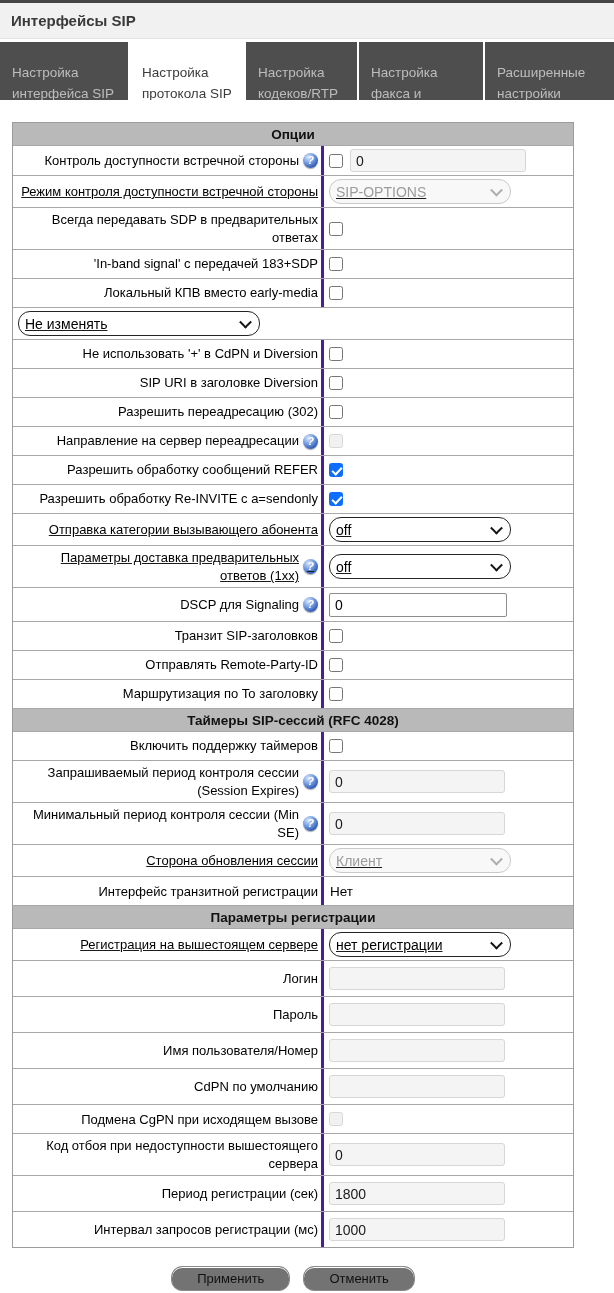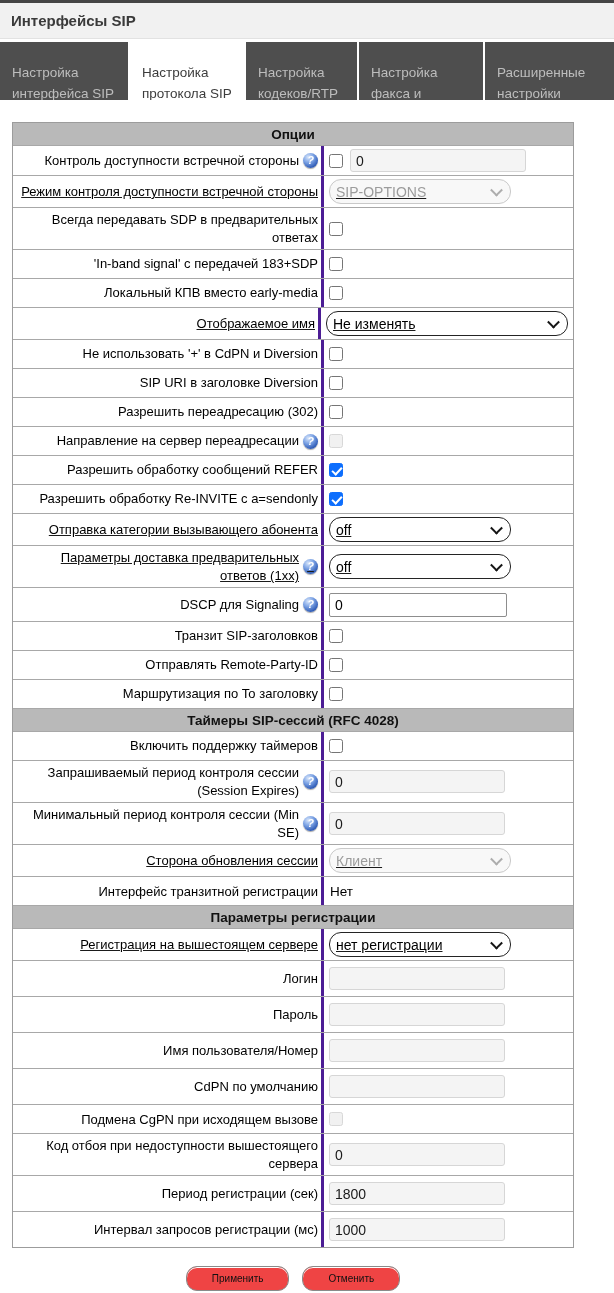--- a/index.html
+++ b/index.html
@@ -32,21 +32,21 @@
   .cb.disabled{background:#f1f1f1;border-color:#d8d8d8;cursor:default;}
   .txt{height:24px;box-sizing:border-box;border:1px solid #8d8d8d;border-radius:2px;padding:0 5px;font-size:14px;font-family:"Liberation Sans",sans-serif;width:178px;color:#000;background:#fff;}
   .txt.dis{background:#f4f4f4;border:1px solid #d6d6d6;border-radius:3px;height:23px;width:176px;color:#1a1a1a;}
   .sel{position:relative;height:25px;box-sizing:border-box;border:1px solid #242424;border-radius:12px;background:#fff;display:flex;align-items:center;padding:0 24px 0 6px;font-size:14px;color:#000;width:182px;cursor:pointer;}
   .sel.wide{width:242px;}
   .sel .chev{position:absolute;right:9px;top:50%;width:7px;height:7px;border-left:2px solid #151515;border-bottom:2px solid #151515;transform:translateY(-70%) rotate(-45deg);}
   .sel.disabled{border-color:#c9c9c9;background:#f8f8f8;color:#9c9c9c;cursor:default;}
   .sel.disabled .chev{border-color:#adadad;}
   .plain{font-size:13.5px;color:#000;padding-left:1px;}
   .btn-row{width:562px;margin:18px 0 8px 12px;display:flex;justify-content:center;gap:13px;}
-  .btn{height:25px;box-sizing:border-box;background:#ef4444;border:1px solid #8a8a8a;border-radius:11px;font-size:10px;font-family:"Liberation Sans",sans-serif;color:#111;padding:0 25px;cursor:pointer;box-shadow:inset 0 1px 0 #fff;}
+  .btn{height:25px;box-sizing:border-box;background:#737373;border:1px solid #8a8a8a;border-radius:11px;font-size:13px;font-family:"Liberation Sans",sans-serif;color:#111;padding:0 25px;cursor:pointer;box-shadow:inset 0 1px 0 #fff;}
 </style>
 </head>
 <body>
 
 <div class="top-strip"></div>
 
 <div class="page-header">
   <span class="page-title">Интерфейсы SIP</span>
 </div>
 
@@ -101,23 +101,20 @@
     </div>
     <div class="row r-checkbox">
       <div class="cell-label">
         <span>Локальный КПВ вместо early-media</span>
       </div>
       <div class="cell-ctl">
         <span class="cb"></span>
       </div>
     </div>
     <div class="row r-select">
-      <div class="cell-label">
-        <span>Отображаемое имя</span>
-      </div>
       <div class="cell-ctl">
         <div class="sel wide">
           <span>Не изменять</span>
           <span class="chev"></span>
         </div>
       </div>
     </div>
     <div class="row r-checkbox">
       <div class="cell-label">
         <span>Не использовать '+' в CdPN и Diversion</span>

